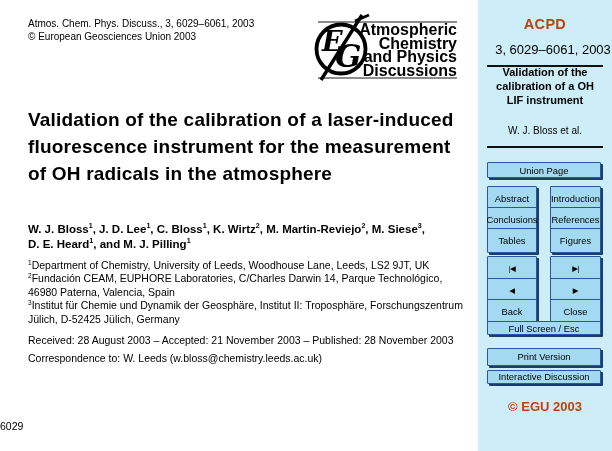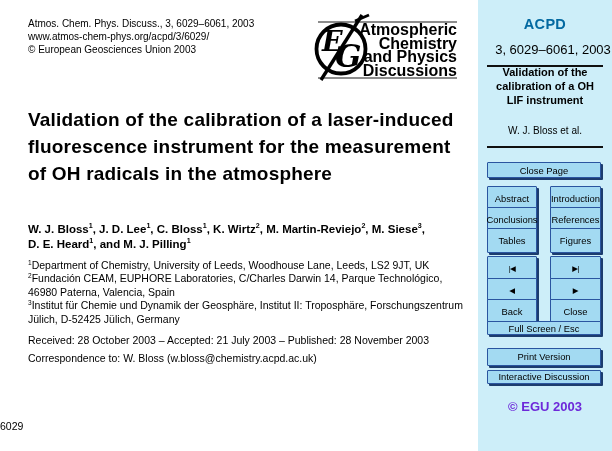--- a/index.html
+++ b/index.html
@@ -27,48 +27,47 @@
   sup{font-size:.62em;vertical-align:super;line-height:0;}
   .affiliations{position:absolute;left:28px;top:259px;width:445px;
     font-size:10.5px;line-height:13.4px;}
   .affiliations .aff{margin:0;}
   .received{position:absolute;left:28px;top:334px;width:445px;font-size:10.5px;}
   .correspondence{position:absolute;left:28px;top:352px;width:445px;font-size:10.5px;}
   .pagenum{position:absolute;left:0;top:420px;width:478px;text-align:left;font-size:10.5px;}
   
   .sidebar{position:absolute;left:478px;top:0;width:134px;height:451px;background:#cdeef9;}
   .sb-acpd{position:absolute;left:0;top:16px;width:134px;text-align:center;
-    font-size:14.5px;font-weight:bold;color:#0369a1;letter-spacing:.3px;}
+    font-size:14.5px;font-weight:bold;color:#c2410c;letter-spacing:.3px;}
   .sb-ref{position:absolute;left:0;top:42px;width:150px;text-align:center;font-size:13px;}
   .sb-rule{position:absolute;left:9px;width:116px;height:1.6px;background:#101010;}
   .sb-rule1{top:65px;} .sb-rule2{top:146px;}
   .sb-title{position:absolute;left:0;top:66px;width:134px;text-align:center;
     font-size:11px;font-weight:bold;line-height:13.8px;}
   .sb-authors{position:absolute;left:0;top:125px;width:134px;text-align:center;font-size:10px;}
   .btn{
     position:absolute;box-sizing:border-box;height:25px;
     background:#a3daf2;border:1px solid #2a55a0;box-shadow:2px 2px 0 #1c3c6e;
     display:flex;align-items:center;justify-content:center;
     font-size:9.4px;color:#000;cursor:pointer;border-radius:1px;
   }
   .btn-wide{left:9px;width:114px;}
   .btn-l{left:9px;width:50px;}
   .btn-r{left:72px;width:51px;}
   .nav-glyph{font-size:7.5px;letter-spacing:-.5px;}
   .sb-egu{position:absolute;left:0;top:399px;width:134px;text-align:center;
-    font-size:13px;font-weight:bold;color:#6d28d9;}
+    font-size:13px;font-weight:bold;color:#c2410c;}
 </style>
 </head>
 <body>
 
 <div class="page">
 
   <div class="citation">
     <div>Atmos. Chem. Phys. Discuss., 3, 6029–6061, 2003</div>
-    <div>www.atmos-chem-phys.org/acpd/3/6029/</div>
     <div>© European Geosciences Union 2003</div>
   </div>
 
   <div class="rule-gray rule-top"></div>
   <div class="rule-gray rule-bottom"></div>
 
   <div class="egu-logo">
     <svg width="64" height="82" viewBox="0 0 64 82">
       <line x1="10" y1="74" x2="51" y2="9" stroke="#000" stroke-width="3.4"></line>
       <line x1="44" y1="15" x2="58" y2="9" stroke="#000" stroke-width="2.8"></line>
@@ -91,38 +90,38 @@
     <div>W. J. Bloss<sup>1</sup>, J. D. Lee<sup>1</sup>, C. Bloss<sup>1</sup>, K. Wirtz<sup>2</sup>, M. Martin-Reviejo<sup>2</sup>, M. Siese<sup>3</sup>,</div>
     <div>D. E. Heard<sup>1</sup>, and M. J. Pilling<sup>1</sup></div>
   </div>
 
   <div class="affiliations">
     <div class="aff"><sup>1</sup>Department of Chemistry, University of Leeds, Woodhouse Lane, Leeds, LS2 9JT, UK</div>
     <div class="aff"><sup>2</sup>Fundación CEAM, EUPHORE Laboratories, C/Charles Darwin 14, Parque Technológico, 46980 Paterna, Valencia, Spain</div>
     <div class="aff"><sup>3</sup>Institut für Chemie und Dynamik der Geosphäre, Institut II: Troposphäre, Forschungszentrum Jülich, D-52425 Jülich, Germany</div>
   </div>
 
-  <div class="received">Received: 28 October 2003 – Accepted: 21 July 2003 – Published: 28 November 2003</div>
-  <div class="correspondence">Correspondence to: W. Bloss (w.bloss@chemistry.acpd.ac.uk)</div>
+  <div class="received">Received: 28 August 2003 – Accepted: 21 November 2003 – Published: 28 November 2003</div>
+  <div class="correspondence">Correspondence to: W. Leeds (w.bloss@chemistry.leeds.ac.uk)</div>
   <div class="pagenum">6029</div>
 
   <div class="sidebar">
     <div class="sb-acpd">ACPD</div>
     <div class="sb-ref">3, 6029–6061, 2003</div>
     <div class="sb-rule sb-rule1"></div>
 
     <div class="sb-title">
       <div>Validation of the</div>
       <div>calibration of a OH</div>
       <div>LIF instrument</div>
     </div>
     <div class="sb-authors">W. J. Bloss et al.</div>
     <div class="sb-rule sb-rule2"></div>
 
-    <div class="btn btn-wide" style="top:162px;height:16px;">Close Page</div>
+    <div class="btn btn-wide" style="top:162px;height:16px;">Union Page</div>
 
     <div class="btn btn-l" style="top:186px;">Abstract</div>
     <div class="btn btn-r" style="top:186px;">Introduction</div>
 
     <div class="btn btn-l" style="top:207px;">Conclusions</div>
     <div class="btn btn-r" style="top:207px;">References</div>
 
     <div class="btn btn-l" style="top:228px;">Tables</div>
     <div class="btn btn-r" style="top:228px;">Figures</div>
 

